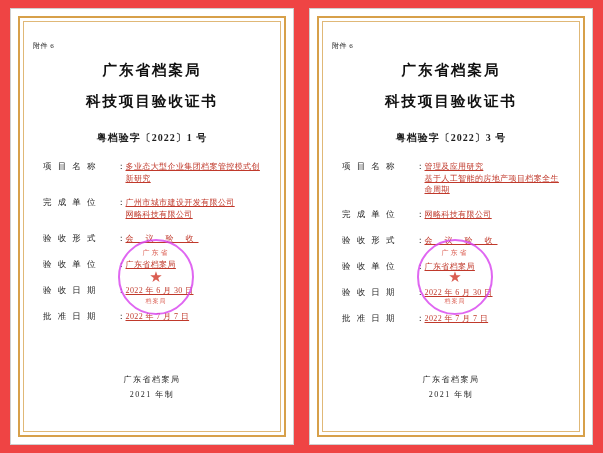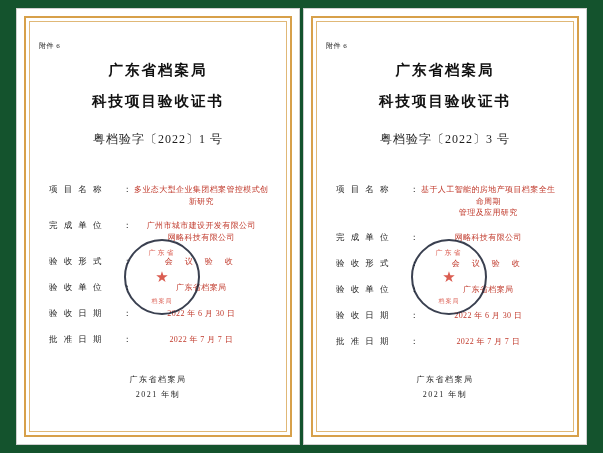--- a/index.html
+++ b/index.html
@@ -10,25 +10,25 @@
   body {
     width: 603px;
     height: 453px;
     font-family: "Liberation Serif", serif;
     overflow: hidden;
   }
   .page {
     position: relative;
     width: 603px;
     height: 453px;
-    background: #14532d;
+    background: #ef4444;
     display: flex;
     justify-content: space-between;
     box-sizing: border-box;
-    padding: 8px 16px;
+    padding: 8px 10px;
   }
   .cert {
     position: relative;
     width: 284px;
     height: 437px;
     background: #ffffff;
     box-sizing: border-box;
     border: 1px solid #cfcfcf;
   }
   .cert-inner {
@@ -81,27 +81,28 @@
   .title2 {
     font-size: 14.5px;
     font-weight: bold;
     letter-spacing: 2px;
     color: #111;
     margin-top: 12px;
     font-family: Liberation Mono, monospace;
   }
   .docnum {
     text-align: center;
-    font-size: 12px;
+    font-size: 10px;
     margin-top: 20px;
     letter-spacing: 1px;
     color: #1d1d1d;
+    font-weight: bold;
   }
   .fields {
-    margin-top: 36px;
+    margin-top: 16px;
     padding: 0 8px 0 12px;
   }
   .row {
     display: flex;
     align-items: flex-start;
     margin-bottom: 13px;
     min-height: 13px;
   }
   .label {
     width: 74px;
@@ -115,22 +116,22 @@
   .colon {
     flex: 0 0 7px;
     font-size: 8.5px;
     color: #1d1d1d;
   }
   .value {
     flex: 1;
     font-size: 8px;
     color: #c0392b;
     line-height: 1.45;
-    text-align: center;
     letter-spacing: 0.4px;
+    text-decoration: underline;
   }
   .value.multi span {
     display: block;
   }
   .value.wide-space {
     letter-spacing: 5px;
   }
   .footer {
     position: absolute;
     left: 0;
@@ -140,21 +141,21 @@
     font-size: 8px;
     line-height: 1.9;
     color: #1d1d1d;
     letter-spacing: 1.5px;
   }
   
   .seal {
     position: absolute;
     width: 72px;
     height: 72px;
-    border: 2px solid #0f172a;
+    border: 2px solid #d946ef;
     border-radius: 50%;
     left: 50%;
     margin-left: -34px;
     top: 230px;
     opacity: 0.82;
     pointer-events: none;
   }
   .seal .star {
     position: absolute;
     left: 50%;
@@ -266,22 +267,22 @@
       </div>
 
       <div class="docnum">粤档验字〔2022〕3 号</div>
 
       <div class="fields">
 
         <div class="row">
           <div class="label">项 目 名 称</div>
           <div class="colon">：</div>
           <div class="value multi">
+            <span>管理及应用研究</span>
             <span>基于人工智能的房地产项目档案全生命周期</span>
-            <span>管理及应用研究</span>
           </div>
         </div>
 
         <div class="row">
           <div class="label">完 成 单 位</div>
           <div class="colon">：</div>
           <div class="value multi">
             <span>网略科技有限公司</span>
           </div>
         </div>

